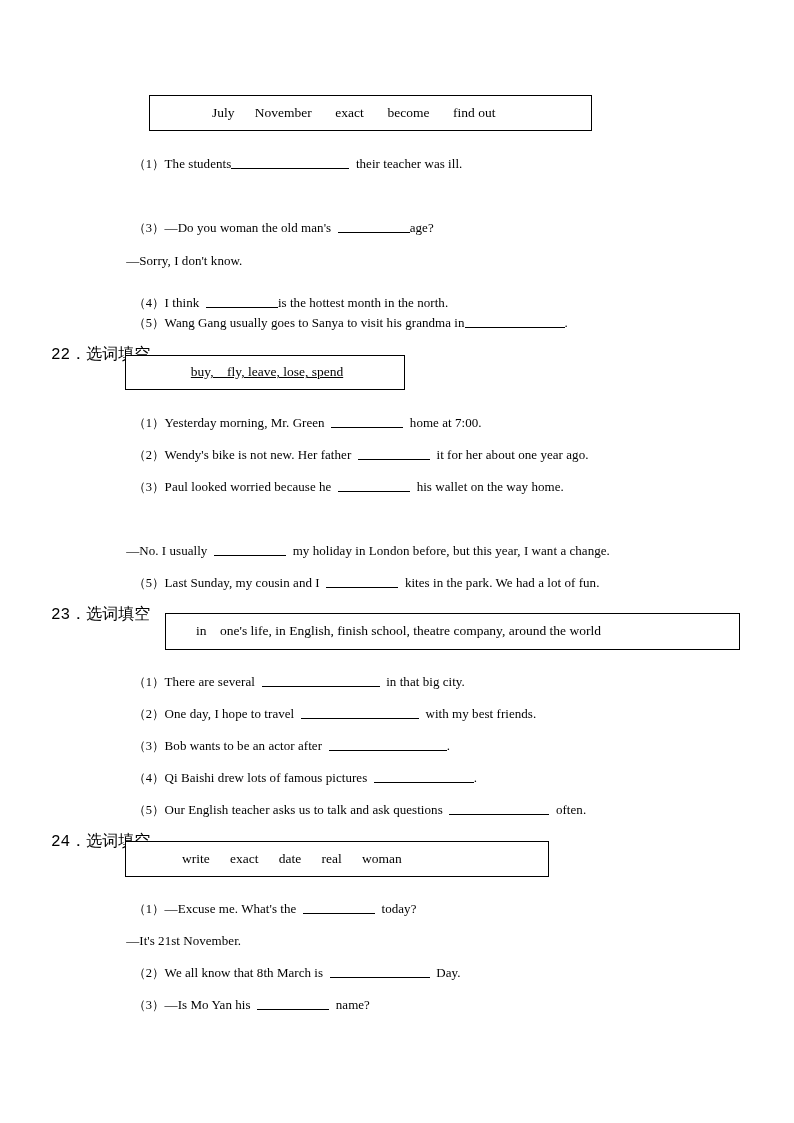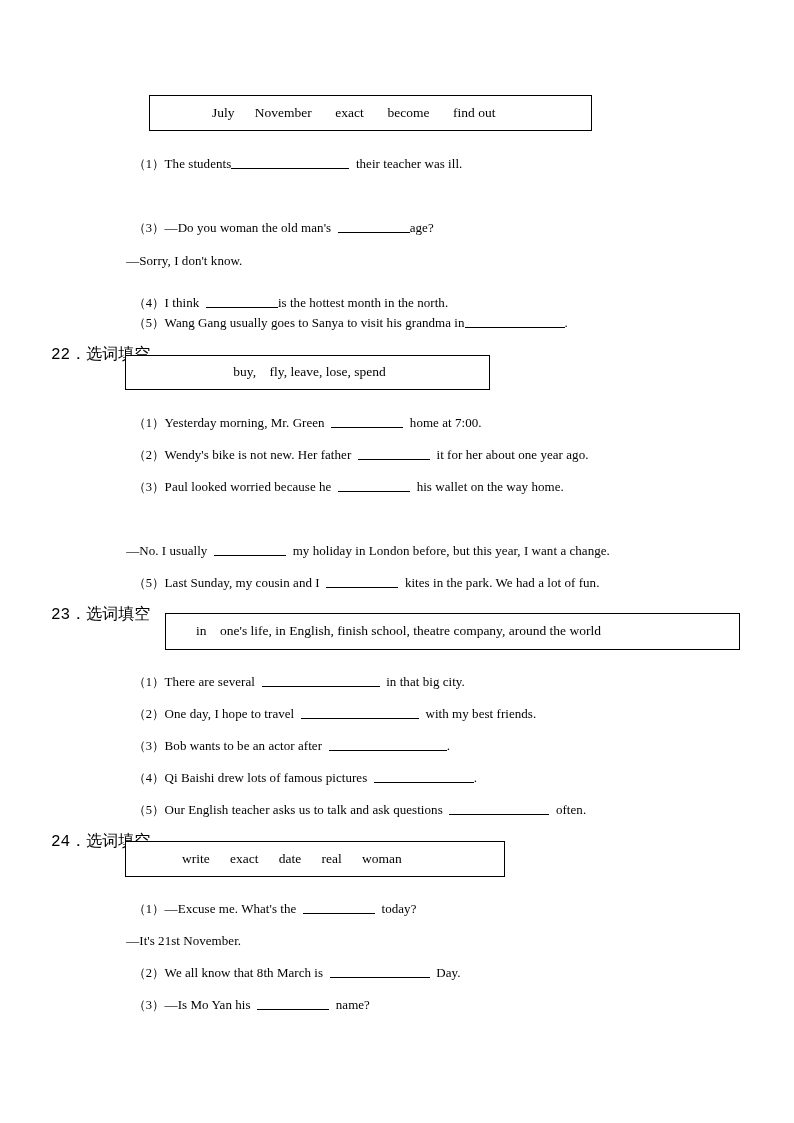--- a/index.html
+++ b/index.html
@@ -35,24 +35,24 @@
     background: #ffffff;
   }
   .wordbox-inner {
     width: 100%;
     text-align: center;
     white-space: pre;
     padding-left: 4px;
   }
   .wordbox.wb1 { left: 125px; top: 95px;  width: 443px; height: 36px; margin-left: 24px; }
   .wordbox.wb1 .wordbox-inner { text-align: left; padding-left: 62px; }
-  .wordbox.wb2 { left: 125px; top: 355px; width: 365px; height: 35px; }
+  .wordbox.wb2 { left: 125px; top: 355px; width: 280px; height: 35px; text-decoration: underline; }
   .wordbox.wb3 { left: 125px; top: 613px; width: 575px; height: 37px; margin-left: 40px; }
   .wordbox.wb3 .wordbox-inner { text-align: left; padding-left: 30px; }
-  .wordbox.wb4 { left: 125px; top: 841px; width: 380px; height: 36px; }
+  .wordbox.wb4 { left: 125px; top: 841px; width: 424px; height: 36px; }
   .wordbox.wb4 .wordbox-inner { text-align: left; padding-left: 56px; }
 
   
   .section-heading {
     position: absolute;
     font-size: 13px;
     line-height: 1.2;
     white-space: pre;
     font-family: "Liberation Serif", "DejaVu Serif", serif;
   }

